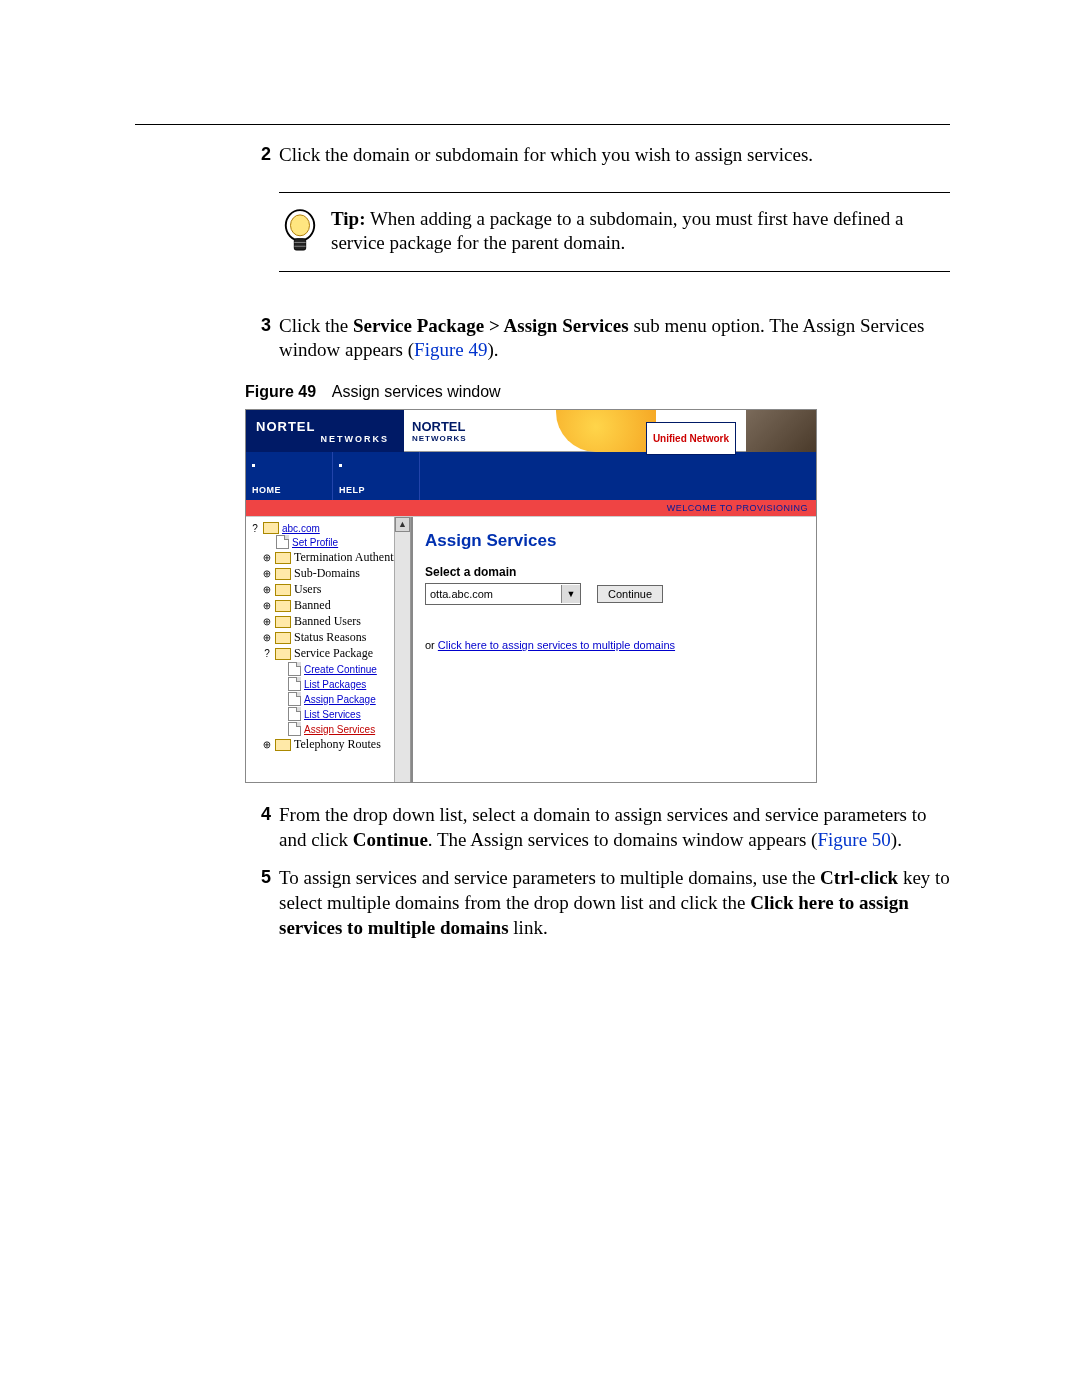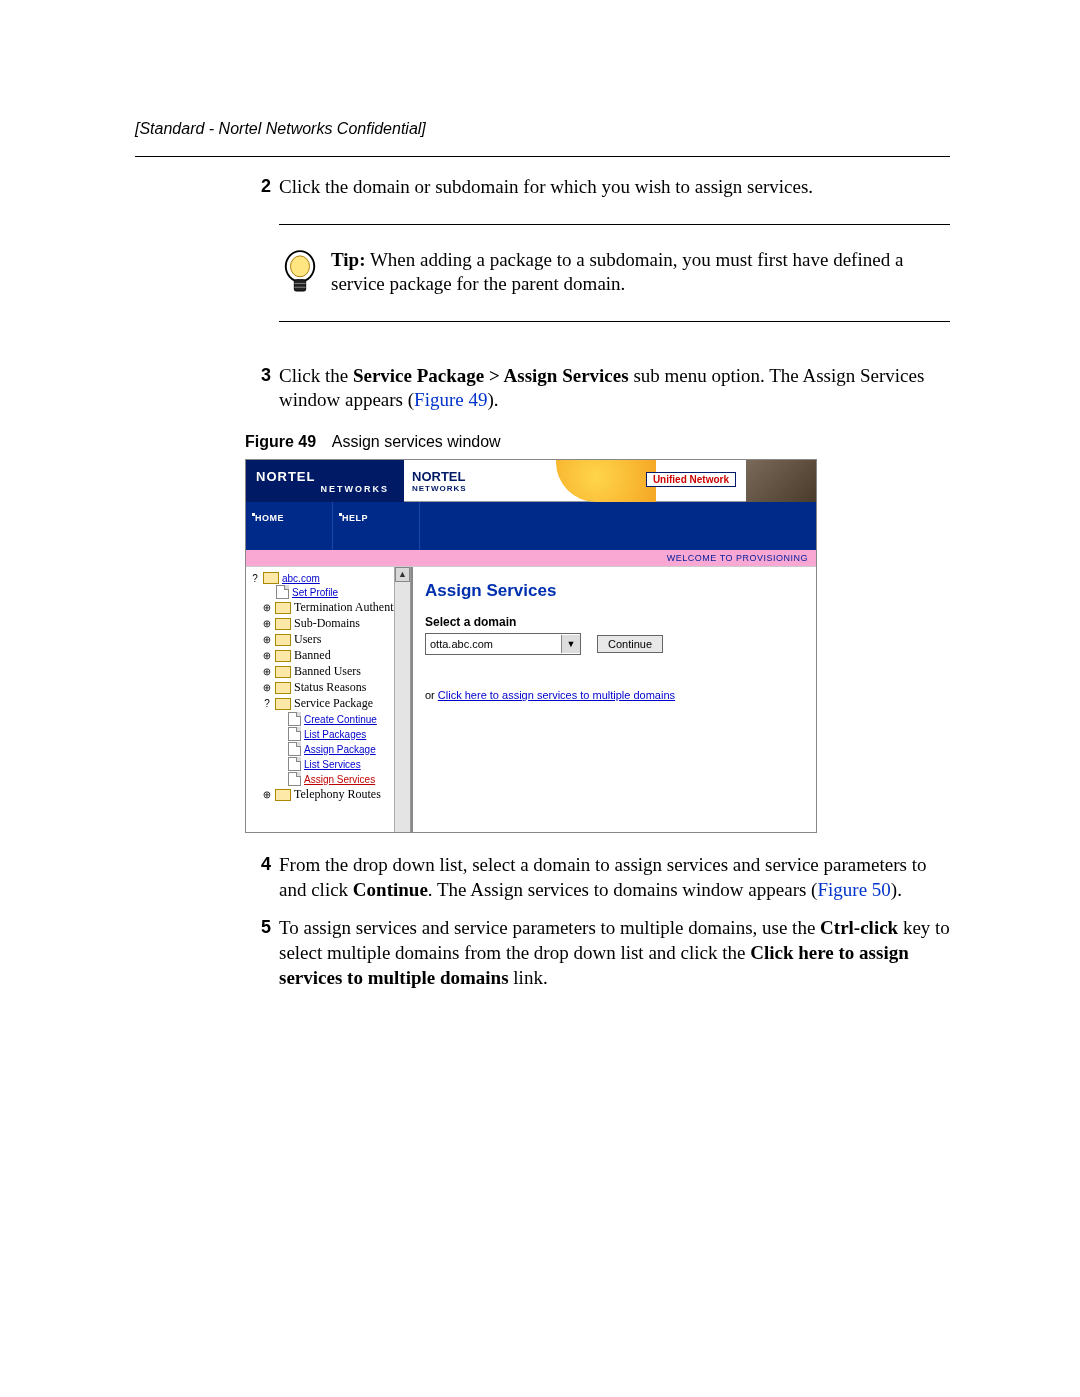--- a/index.html
+++ b/index.html
@@ -56,21 +56,21 @@
     margin-right: 8px;
     font-family: Arial, Helvetica, sans-serif;
     font-size: 18px;
   }
   .step .body { flex: 1; }
   .tip-row {
     display: flex;
     align-items: flex-start;
     border-top: 1px solid #000;
     border-bottom: 1px solid #000;
-    padding: 23px 0;
+    padding: 14px 0;
     margin: 10px 0 28px 0;
   }
   .tip-icon {
     width: 42px; height: 50px; flex:0 0 42px;
     display:flex; align-items:center; justify-content:center;
     margin-right: 10px;
   }
   .tip-icon svg { width: 38px; height: 48px; }
   .tip-text { font-size: 19px; line-height: 1.3; }
   .fig-caption {
@@ -126,55 +126,56 @@
     width: 100px; height: 42px;
     background: radial-gradient(circle at 40% 40%, #ffd54a 0%, #f5a623 100%);
     border-radius: 0 0 0 40px;
   }
   .banner-unified {
     background: #fff;
     border: 1px solid #001a66;
     color: #c00;
     font-weight: bold;
     font-size: 10px;
-    padding: 1px 6px;
+    padding: 10px 6px;
     position: absolute;
     right: 80px;
     top: 12px;
   }
   .banner-people {
     width: 70px; height: 42px;
     background: linear-gradient(135deg,#7a6a5a 0%, #4a3a2a 100%);
   }
   .menubar {
     height: 48px;
     background: #002a8a;
     display: flex;
     color: #fff;
   }
   .menucol {
     width: 74px;
     border-right: 1px solid #2244aa;
     display:flex;
-    flex-direction: row;
-    padding: 11px 6px;
+    flex-direction: column;
+    justify-content: flex-end;
+    padding: 5px 6px;
     font-size: 9px;
     font-weight: bold;
     letter-spacing: 0.5px;
   }
   .menucol .dot { width:3px; height:3px; background:#fff; margin-bottom: 18px; }
   .menubar-rest { flex:1; }
 
   .welcome-bar {
     text-align: right;
     color: #001a99;
     font-size: 9px;
     padding: 3px 8px;
     border-bottom: 1px solid #ccc;
-    background: #f9a8d4;
+    background: #ef4444;
     letter-spacing: 0.5px;
   }
 
   .content-row { display:flex; height: 265px; }
   .tree-pane {
     width: 160px;
     background: #fff;
     border-right: 1px solid #999;
     font-size: 11px;
     overflow: hidden;
@@ -247,21 +248,20 @@
     bottom: 60px;
     font-family: Arial, Helvetica, sans-serif;
     font-size: 16px;
   }
 </style>
 </head>
 <body>
 
 <div class="page">
 
-  <div class="confidential">[Standard - Nortel Networks Confidential]</div>
 
   <hr class="thin">
 
   <div class="steps">
 
     <div class="step">
       <div class="num">2</div>
       <div class="body">Click the domain or subdomain for which you wish to assign services.</div>
     </div>
 

